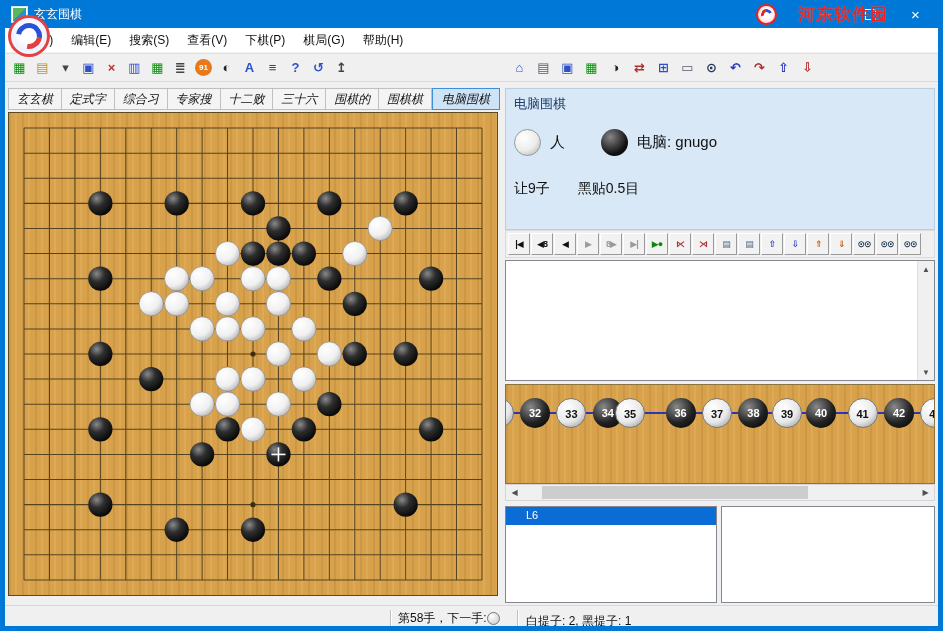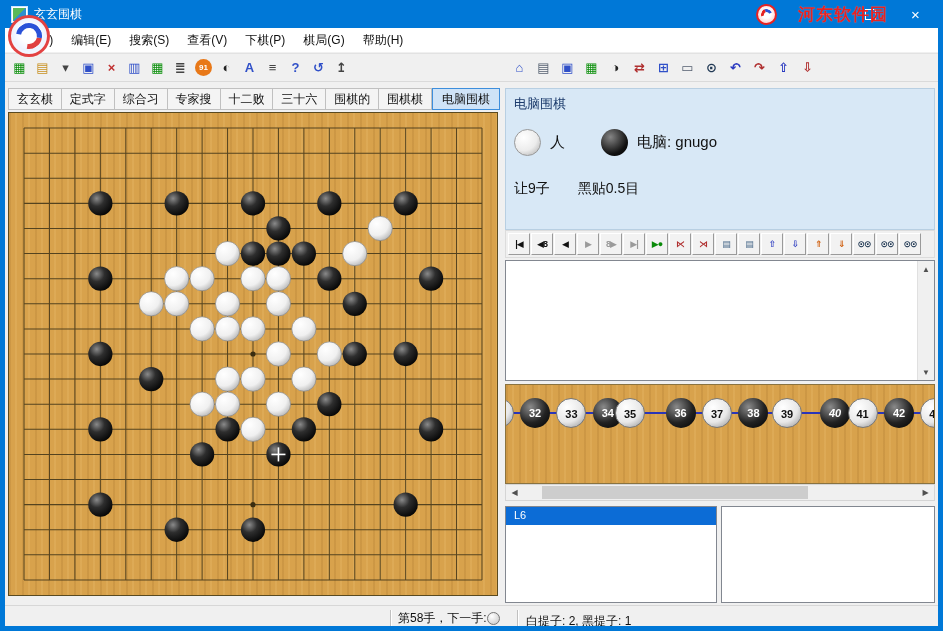--- a/index.html
+++ b/index.html
@@ -35,21 +35,21 @@
   .tbi{width:21px;height:20px;display:inline-flex;align-items:center;justify-content:center;font-size:13px;font-weight:bold;}
   .tbi.badge{width:17px;height:17px;border-radius:50%;font-size:8px;margin:0 2px;}
   
   .content{position:relative;height:548px;}
   .main{position:absolute;top:6px;left:3px;right:3px;bottom:24px;display:flex;gap:5px;}
   .leftcol{width:492px;position:relative;}
   .rightcol{flex:1;position:relative;}
   
   .tabbar{height:22px;display:flex;}
   .tab{flex:1;box-sizing:border-box;border:1px solid #c0c0c0;border-left:none;background:#f4f4f4;
-       font-size:12px;text-align:center;line-height:20px;white-space:nowrap;overflow:hidden;}
+       font-size:12px;text-align:center;line-height:20px;white-space:nowrap;overflow:hidden;font-style:italic;}
   .tab:first-child{border-left:1px solid #c0c0c0;}
   .tab.selected{flex:0 0 68px;background:#cfe3f7;border:1px solid #3d8edc;}
   
   .wood{background-color:#d8a24c;background-image:repeating-linear-gradient(90deg,
       rgba(122,73,14,.12) 0 2px,rgba(0,0,0,0) 2px 6px,
       rgba(245,205,130,.18) 6px 8px,rgba(0,0,0,0) 8px 13px);}
   .board{position:absolute;top:24px;left:0;width:490px;height:484px;border:1px solid #5a4a20;box-sizing:border-box;}
   .board svg{display:block;}
   
   .infopanel{position:absolute;top:0;left:0;right:0;height:142px;background:#d8e8f6;border:1px solid #b8cfe2;box-sizing:border-box;padding:6px 8px;}
@@ -75,21 +75,21 @@
      font-size:11px;font-weight:bold;box-sizing:border-box;}
   .mstone.black{background:radial-gradient(circle at 35% 30%,#8a8a8a,#222 55%,#000);color:#fff;}
   .mstone.white{background:radial-gradient(circle at 35% 30%,#fff,#e8e8e8 55%,#8f8f8f);color:#111;border:1px solid #777;}
   .hscroll{position:absolute;top:396px;left:0;right:0;height:17px;background:#f0f0f0;border:1px solid #d5d5d5;box-sizing:border-box;}
   .harrow{position:absolute;top:0;left:0;width:17px;height:15px;display:flex;align-items:center;justify-content:center;font-size:8px;color:#505050;}
   .harrow.right{left:auto;right:0;}
   .hthumb{position:absolute;left:36px;width:266px;top:1px;bottom:1px;background:#cdcdcd;}
   .listbox{position:absolute;top:418px;height:97px;background:#fff;border:1px solid #828790;box-sizing:border-box;overflow:hidden;}
   .listbox.leftbox{left:0;width:212px;}
   .listbox.rightbox{left:216px;right:0;}
-  .vrow{font-size:11px;padding:1px 8px;height:16px;line-height:15px;}
+  .vrow{font-size:11px;padding:1px 20px;height:16px;line-height:15px;}
   .vrow.sel{background:#0c6cd6;color:#fff;}
   
   .statusbar{position:absolute;left:0;right:0;bottom:0;height:24px;background:#f0f0f0;border-top:1px solid #d7d7d7;
      display:flex;align-items:center;font-size:12px;}
   .sb-sec.s1{width:383px;height:100%;}
   .sb-div{width:1px;height:16px;background:#c0c0c0;box-shadow:1px 0 0 #fff;margin:0 2px;}
   .sb-sec.s2{display:flex;align-items:center;padding:0 5px;width:112px;}
   .sb-sec.s3{flex:1;padding-left:6px;margin-top:7px;}
   .status-stone{width:13px;height:13px;border-radius:50%;background:radial-gradient(circle at 35% 30%,#fff,#d0d0d0 80%);
      border:1px solid #777;display:inline-block;box-sizing:border-box;}
@@ -347,21 +347,21 @@
           <div class="strip-stones">
               <div class="mstone white" style="left: -22.4px;">31</div>
               <div class="mstone black" style="left: 14px;">32</div>
               <div class="mstone white" style="left: 50.4px;">33</div>
               <div class="mstone black" style="left: 86.8px;">34</div>
               <div class="mstone white" style="left: 109px;">35</div>
               <div class="mstone black" style="left: 159.6px;">36</div>
               <div class="mstone white" style="left: 196px;">37</div>
               <div class="mstone black" style="left: 232.4px;">38</div>
               <div class="mstone white" style="left: 266px;">39</div>
-              <div class="mstone black" style="left: 314px; font-style: italic;">40</div>
+              <div class="mstone black" style="left: 300px;">40</div>
               <div class="mstone white" style="left: 341.6px;">41</div>
               <div class="mstone black" style="left: 378px;">42</div>
               <div class="mstone white" style="left: 414.4px;">43</div>
             </div>
         </div>
 
         <div class="hscroll">
           <div class="harrow">◀</div>
           <div class="hthumb"></div>
           <div class="harrow right">▶</div>

